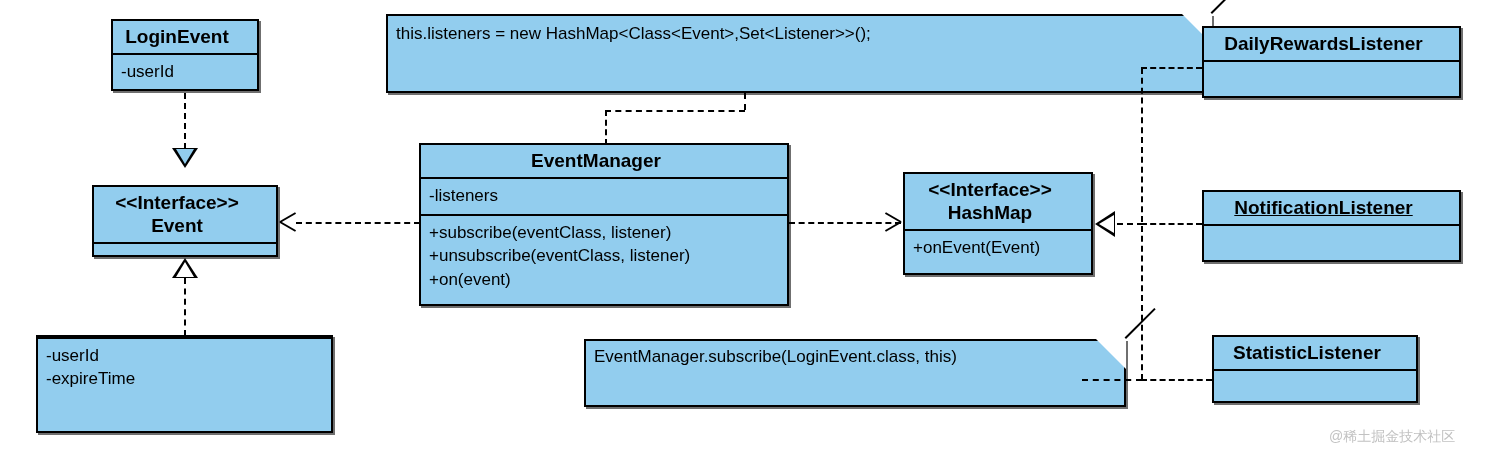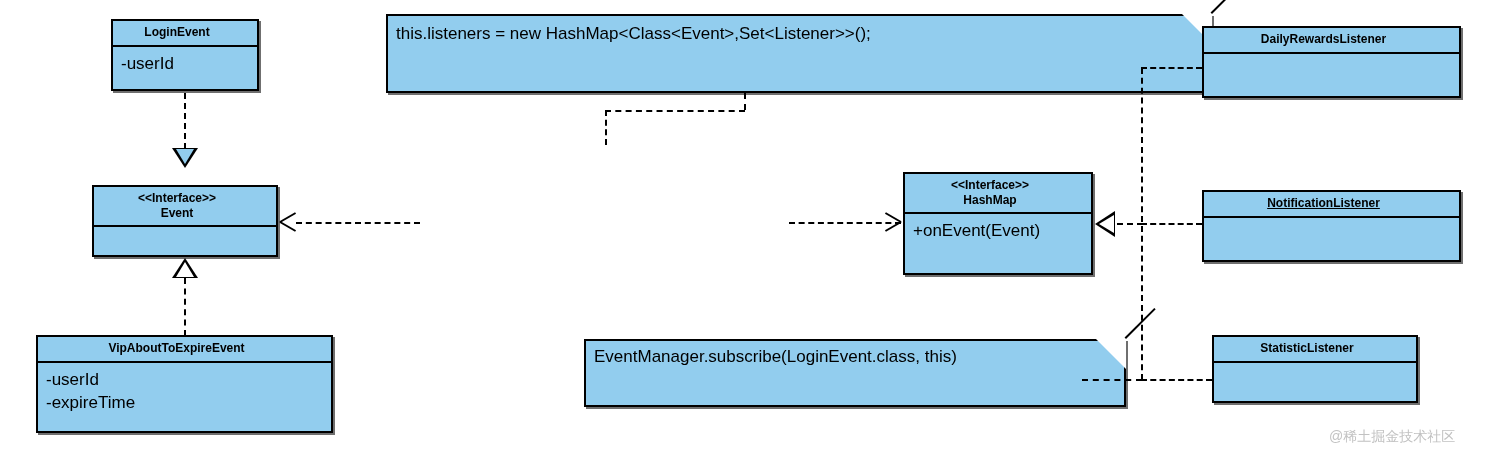--- a/index.html
+++ b/index.html
@@ -19,21 +19,21 @@
   
   .uml-box {
     position: absolute;
     background: #92CDEE;
     border: 2px solid #000000;
     box-sizing: border-box;
     box-shadow: 2px 2px 0 0 #6f6f6f;
   }
   .uml-title {
     font-weight: bold;
-    font-size: 12px;
+    font-size: 19px;
     color: #000000;
     text-align: center;
     line-height: 1.22;
     padding: 4px 20px 5px 4px;
     box-sizing: border-box;
   }
   .uml-sep {
     border-top: 2px solid #000000;
   }
   .uml-compartment {
@@ -202,37 +202,47 @@
       <div>&lt;&lt;Interface&gt;&gt;</div>
       <div>Event</div>
     </div>
     <div class="uml-compartment uml-sep empty" style="height:16px;"></div>
   </div>
 
   <div class="tri tri-up" style="left:172px; top:258px;"></div>
   <div class="dash-v" style="left:184px; top:278px; height:58px;"></div>
 
   <div class="uml-box" style="left:36px; top:335px; width:297px; height:98px;">
-    <div class="uml-title">VipAboutToExpireEvent</div>
     <div class="uml-compartment uml-sep">
       <div>-userId</div>
       <div>-expireTime</div>
     </div>
   </div>
 
   <div class="uml-note" style="left:386px; top:14px; width:826px; height:79px;">
     <div class="note-text">this.listeners = new HashMap&lt;Class&lt;Event&gt;,Set&lt;Listener&gt;&gt;();</div>
     <div class="note-fold"></div>
     <div class="note-fold-line"></div>
   </div>
 
   <div class="dash-v" style="left:744px; top:93px; height:17px;"></div>
   <div class="dash-h" style="left:605px; top:110px; width:140px;"></div>
   <div class="dash-v" style="left:605px; top:110px; height:35px;"></div>
 
+  <div class="uml-box" style="left:419px; top:143px; width:370px; height:163px;">
+    <div class="uml-title">EventManager</div>
+    <div class="uml-compartment uml-sep">
+      <div>-listeners</div>
+    </div>
+    <div class="uml-compartment uml-sep">
+      <div>+subscribe(eventClass, listener)</div>
+      <div>+unsubscribe(eventClass, listener)</div>
+      <div>+on(event)</div>
+    </div>
+  </div>
 
   <div class="dash-h" style="left:296px; top:222px; width:124px;"></div>
   <div class="vhead left" style="left:280px; top:212px;">
     <span></span>
       <span></span>
   </div>
 
   <div class="dash-h" style="left:789px; top:222px; width:112px;"></div>
   <div class="vhead right" style="left:885px; top:212px;">
     <span></span>

